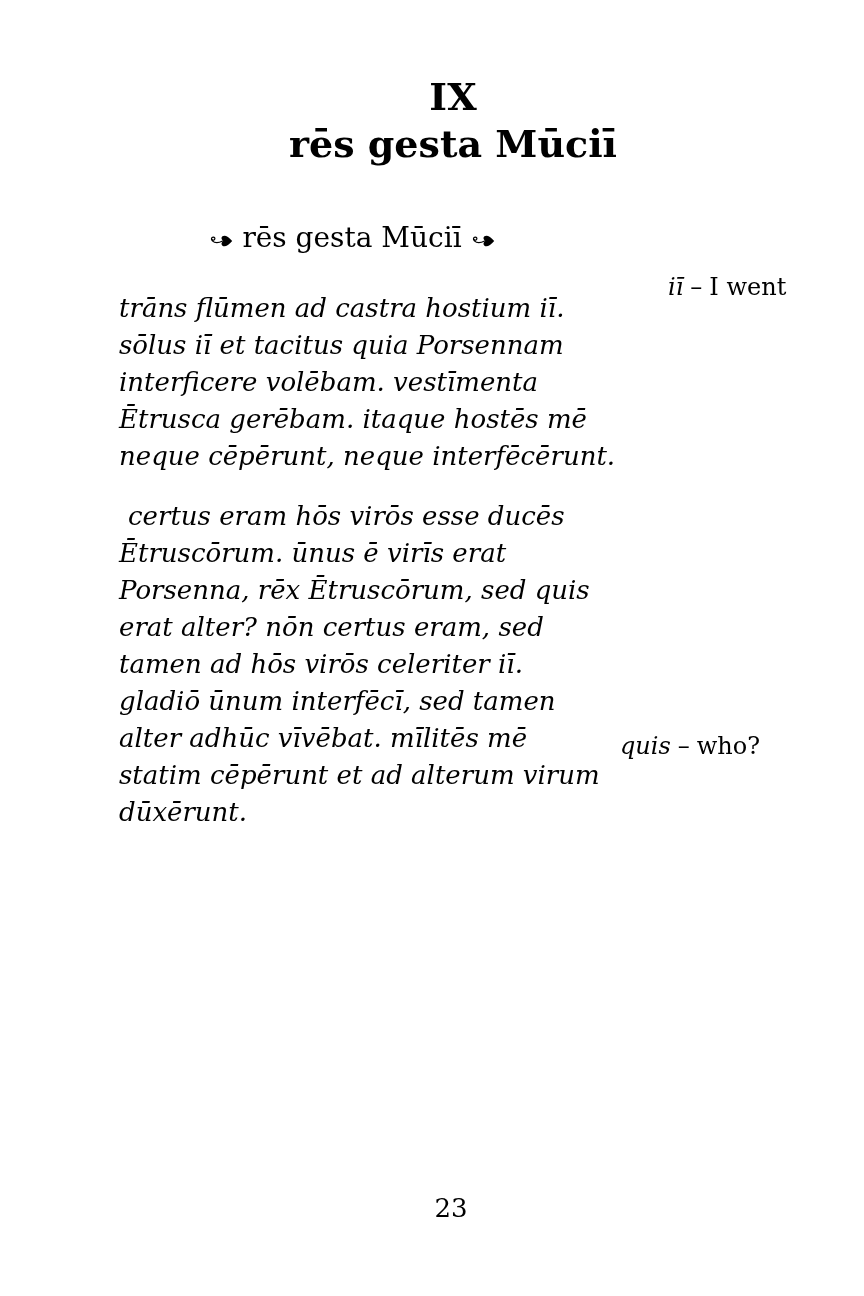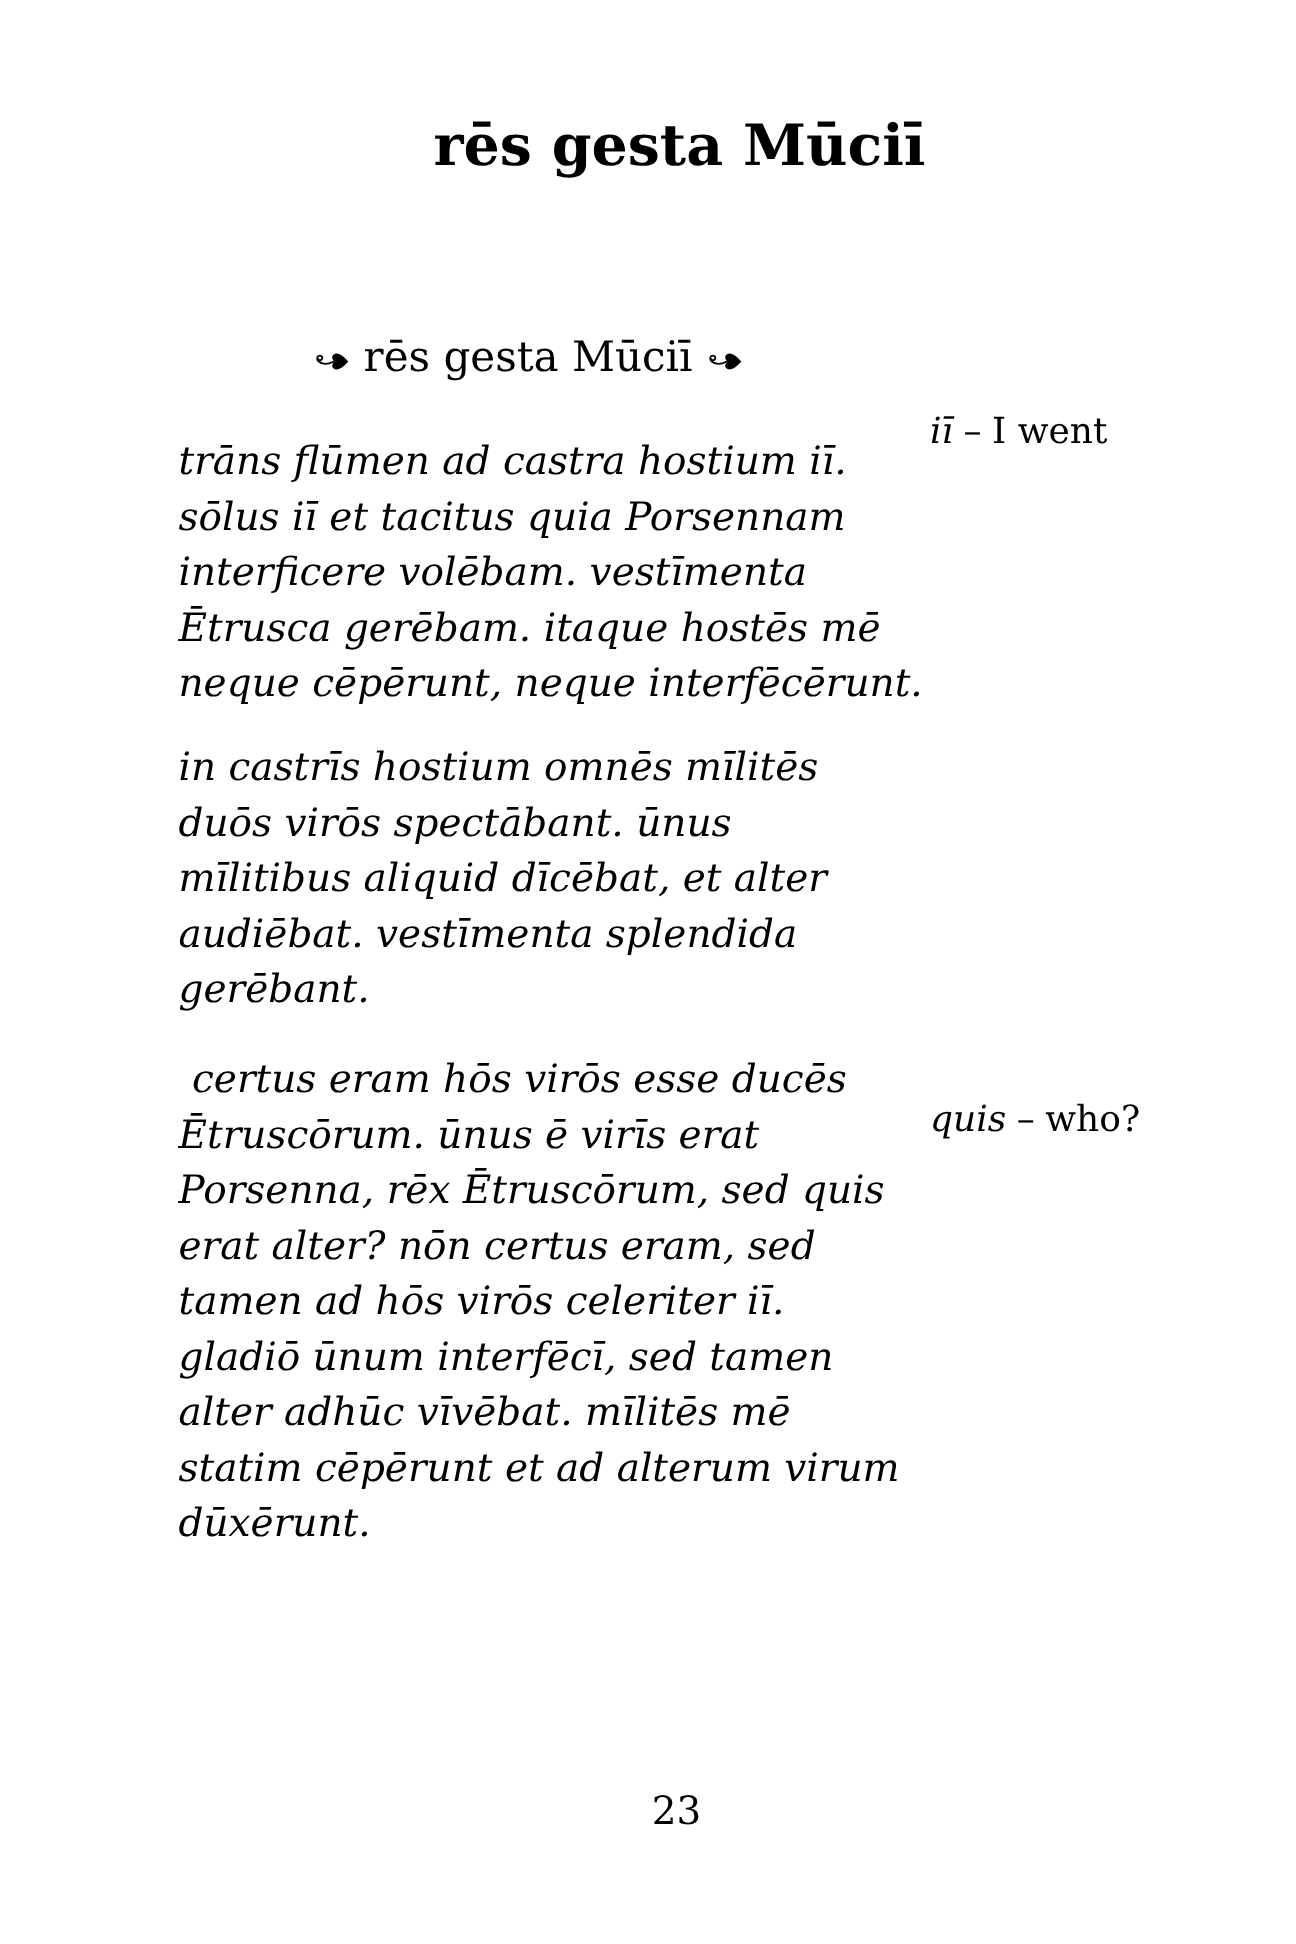--- a/index.html
+++ b/index.html
@@ -59,21 +59,21 @@
   .para-3 { text-indent: 9px; margin-top: 23px; }
 
   
   .margin-note {
     position: absolute;
     left: 620px;
     font-size: 24px;
     line-height: 30px;
     white-space: nowrap;
   }
-  .gloss-1 { top: 272px; }
+  .gloss-1 { top: 272px; margin-left: 48px; }
   .gloss-2 { top: 731px; }
   .gloss-term { font-style: italic; }
   .gloss-dash { margin: 0 7px; }
 
   
   .page-number {
     position: absolute;
     left: 119px;
     top: 1194px;
     width: 664px;
@@ -81,44 +81,40 @@
     font-size: 26px;
     line-height: 28px;
   }
 </style>
 </head>
 <body>
 
 <div class="page">
 
   <div class="chapter-head">
+    <div>IX</div>
     <div>rēs gesta Mūciī</div>
   </div>
 
   <div class="subtitle">
     <svg class="fleuron" viewBox="0 0 30 22" width="24" height="18" aria-hidden="true">
       <path d="M17 11 C 12 13.5 7 13.5 4.2 10.8 C 2.2 8.8 3 6.2 5.2 6.1 C 7 6 8 7.8 6.9 9.2 C 6.1 10.2 4.6 10.1 4 9.1" fill="none" stroke="#000" stroke-width="1.5" stroke-linecap="round"></path>
       <path d="M29 11 C 24 16.8 19.5 19 16.8 16.8 C 14.8 15.2 15.5 12.4 17.8 11 C 15.5 9.6 14.8 6.8 16.8 5.2 C 19.5 3 24 5.2 29 11 Z" fill="#000"></path>
     </svg><span>rēs gesta Mūciī</span><svg class="fleuron" viewBox="0 0 30 22" width="24" height="18" aria-hidden="true">
       <path d="M17 11 C 12 13.5 7 13.5 4.2 10.8 C 2.2 8.8 3 6.2 5.2 6.1 C 7 6 8 7.8 6.9 9.2 C 6.1 10.2 4.6 10.1 4 9.1" fill="none" stroke="#000" stroke-width="1.5" stroke-linecap="round"></path>
       <path d="M29 11 C 24 16.8 19.5 19 16.8 16.8 C 14.8 15.2 15.5 12.4 17.8 11 C 15.5 9.6 14.8 6.8 16.8 5.2 C 19.5 3 24 5.2 29 11 Z" fill="#000"></path>
     </svg>
   </div>
 
   <div class="body-col">
       <p class="para para-1">trāns flūmen ad castra hostium iī.
 sōlus iī et tacitus quia Porsennam
 interficere volēbam. vestīmenta
 Ētrusca gerēbam. itaque hostēs mē
 neque cēpērunt, neque interfēcērunt.</p>
-      <p class="para para-2">in castrīs hostium omnēs mīlitēs
-duōs virōs spectābant. ūnus
-mīlitibus aliquid dīcēbat, et alter
-audiēbat. vestīmenta splendida
-gerēbant.</p>
       <p class="para para-3">certus eram hōs virōs esse ducēs
 Ētruscōrum. ūnus ē virīs erat
 Porsenna, rēx Ētruscōrum, sed quis
 erat alter? nōn certus eram, sed
 tamen ad hōs virōs celeriter iī.
 gladiō ūnum interfēcī, sed tamen
 alter adhūc vīvēbat. mīlitēs mē
 statim cēpērunt et ad alterum virum
 dūxērunt.</p>
     </div>

